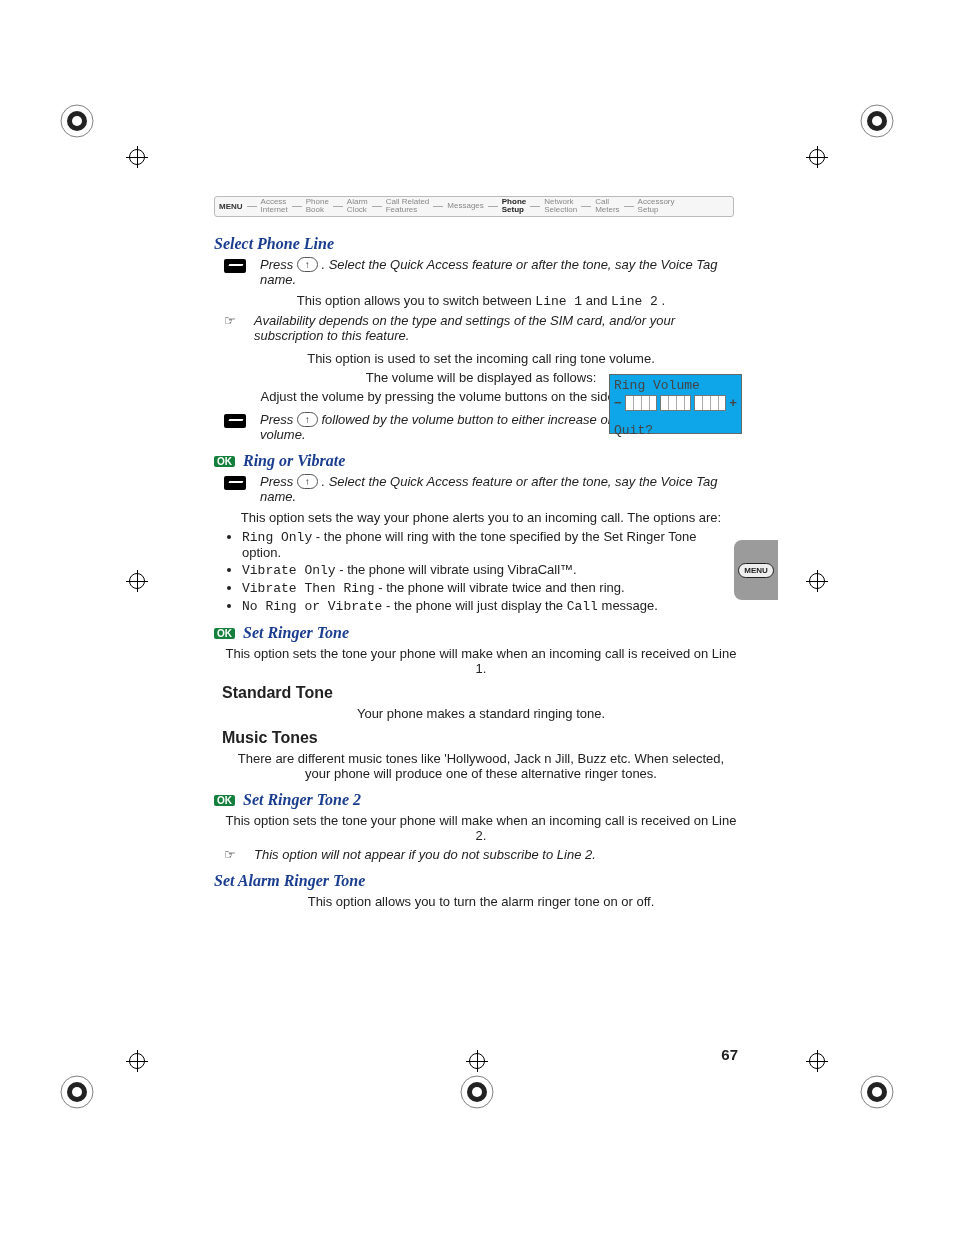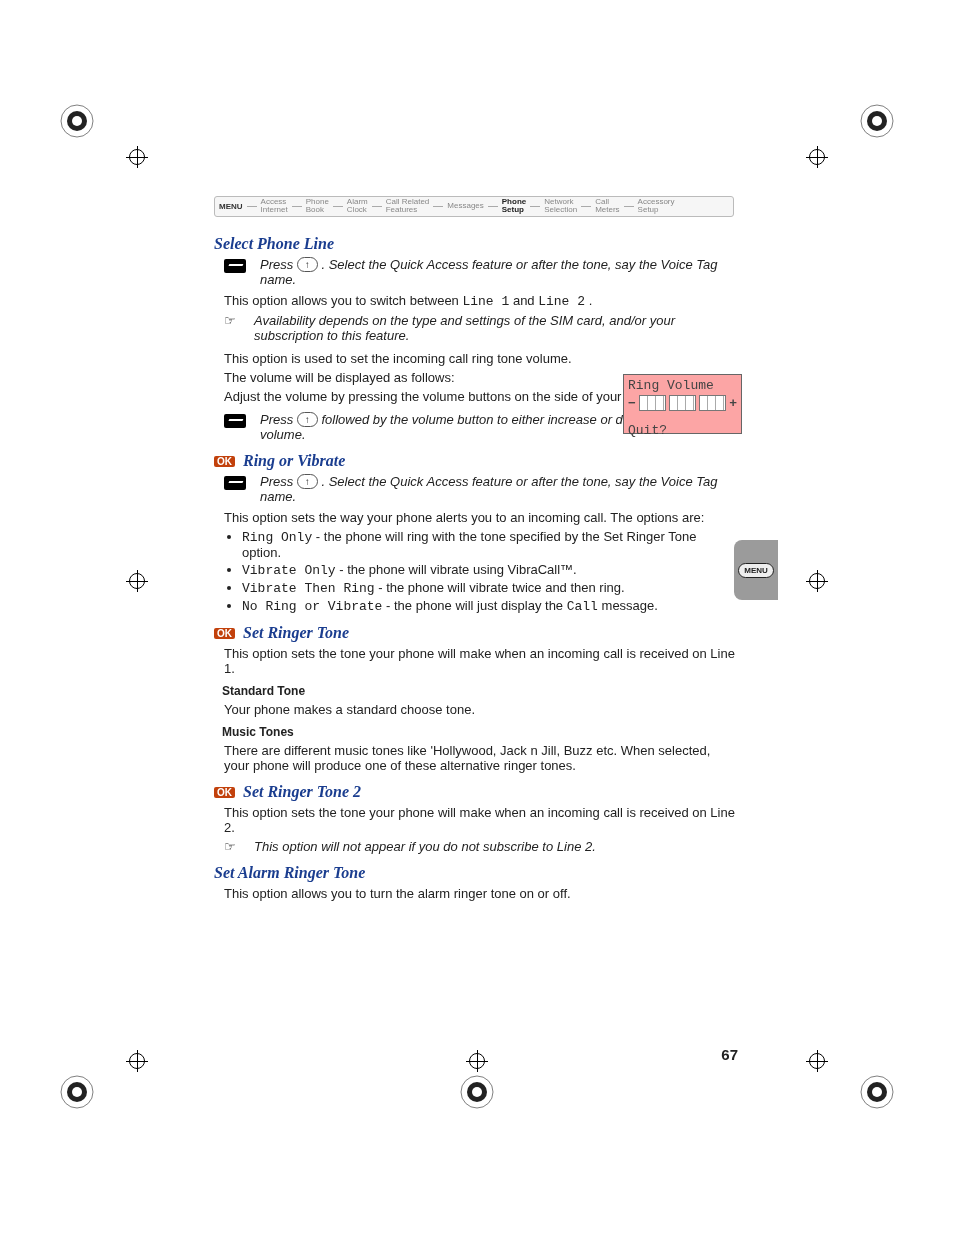--- a/index.html
+++ b/index.html
@@ -56,21 +56,21 @@
   h2.section {
     font-family: Georgia, "Times New Roman", serif;
     font-style: italic;
     font-weight: bold;
     color: #1a3d8f;
     font-size: 16px;
     margin: 10px 0 4px 0;
   }
   h2.section .ok-badge {
     display: inline-block;
-    background: #c2410c;
+    background: #15803d;
     color: #fff;
     font-style: normal;
     font-size: 10px;
     padding: 0 3px;
     border-radius: 2px;
     vertical-align: 1px;
     margin-right: 4px;
     font-family: Arial, sans-serif;
   }
 
@@ -108,20 +108,21 @@
     padding: 0 7px;
     font-style: normal;
     font-size: 10px;
     line-height: 13px;
     vertical-align: 1px;
     background: #fff;
   }
 
   p.body {
     margin: 4px 0 4px 10px;
+    text-align: center;
   }
   .note {
     display: flex;
     gap: 6px;
     margin: 4px 0 4px 10px;
     font-style: italic;
   }
   .note-icon {
     flex: 0 0 24px;
     font-style: normal;
@@ -132,33 +133,33 @@
     font-style: normal;
   }
   ul.opts {
     margin: 2px 0 6px 10px;
     padding-left: 18px;
   }
   ul.opts li {
     margin: 2px 0;
   }
   h4.sub {
-    font-size: 12px;
+    font-size: 16px;
     font-weight: bold;
     margin: 8px 0 2px 8px;
   }
 
   .lcd {
     position: absolute;
     right: -4px;
     top: 178px;
-    width: 119px;
+    width: 133px;
     height: 60px;
     border: 1px solid #666;
-    background: #fca5a5;
+    background: #0ea5e9;
     font-family: "Courier New", monospace;
     font-size: 13px;
     color: #444;
     padding: 3px 4px;
     box-sizing: border-box;
   }
   .lcd .bar-row {
     display: flex;
     align-items: center;
     gap: 3px;
@@ -409,21 +410,21 @@
     <li><span class="mono">Vibrate Then Ring</span><span> - the phone will vibrate twice and then ring.</span></li>
     <li><span class="mono">No Ring or Vibrate</span><span> - the phone will just display the </span><span class="mono">Call</span><span> message.</span></li>
   </ul>
 
   <h2 class="section">
     <span class="ok-badge">OK</span>
     <span>Set Ringer Tone</span>
   </h2>
   <p class="body">This option sets the tone your phone will make when an incoming call is received on Line 1.</p>
   <h4 class="sub">Standard Tone</h4>
-  <p class="body">Your phone makes a standard choose tone.</p>
+  <p class="body">Your phone makes a standard ringing tone.</p>
   <h4 class="sub">Music Tones</h4>
   <p class="body">There are different music tones like 'Hollywood, Jack n Jill, Buzz etc. When selected, your phone will produce one of these alternative ringer tones.</p>
 
   <h2 class="section">
     <span class="ok-badge">OK</span>
     <span>Set Ringer Tone 2</span>
   </h2>
   <p class="body">This option sets the tone your phone will make when an incoming call is received on Line 2.</p>
   <div class="note">
     <span class="note-icon">☞</span>

